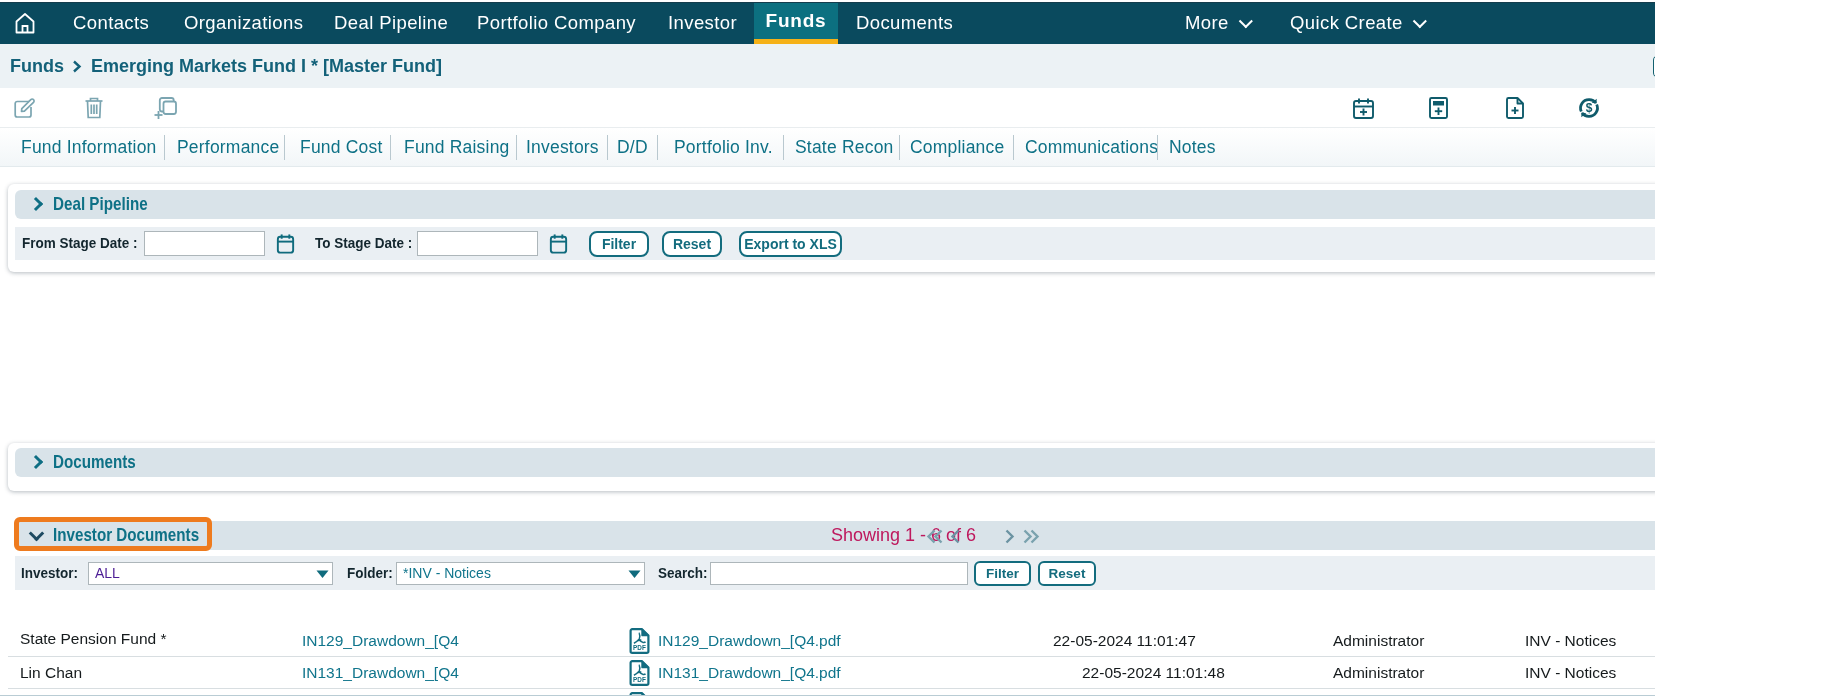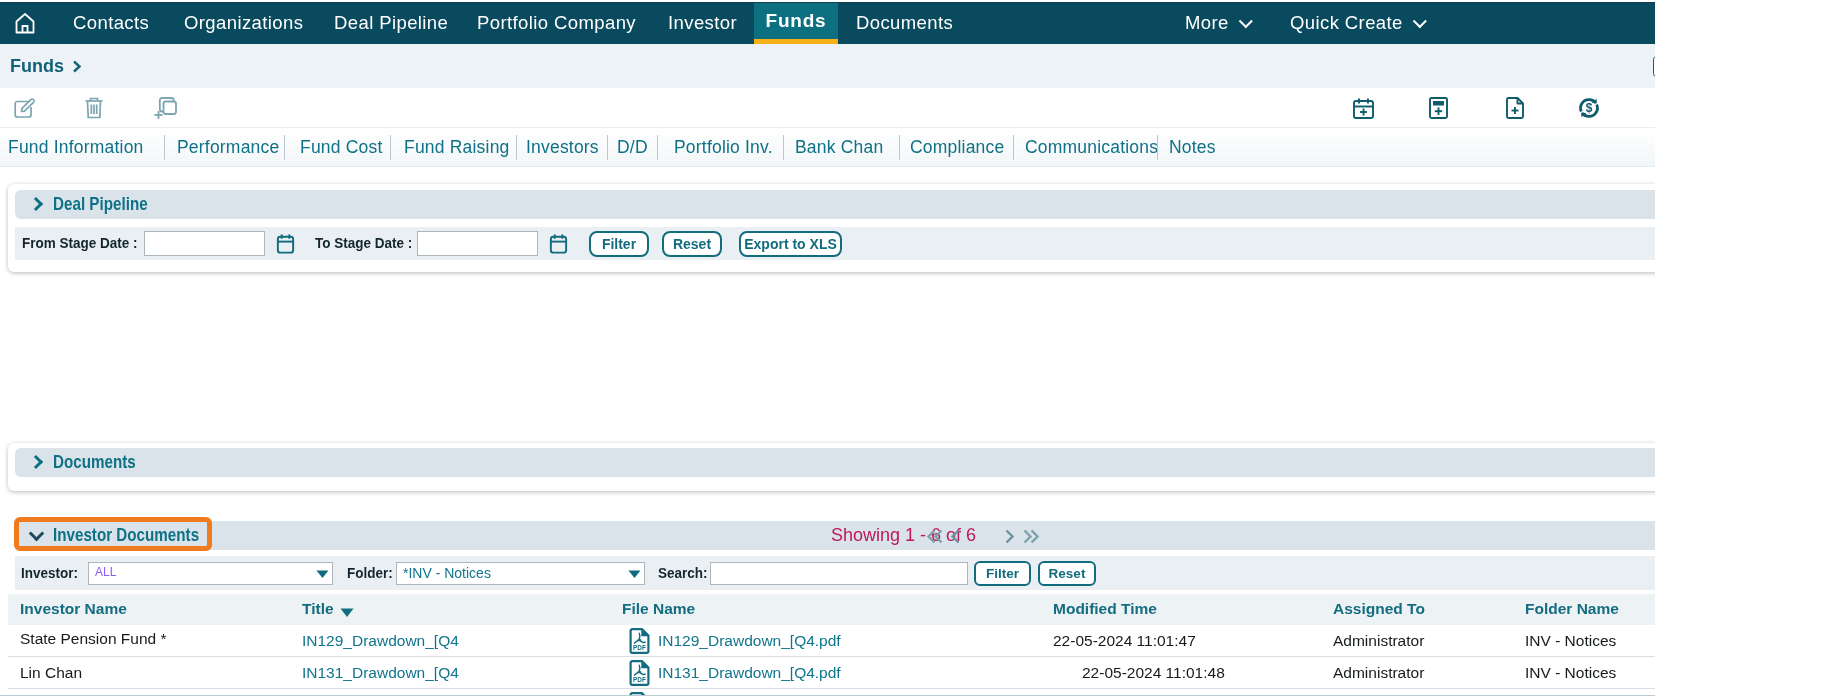--- a/index.html
+++ b/index.html
@@ -93,20 +93,21 @@
     <span class="navitem" style="left:856px">Documents</span>
     <span class="navitem" style="left:1185px">More<span class="caret"></span></span>
     <span class="navitem" style="left:1290px">Quick Create<span class="caret"></span></span>
   </div>
 
   <div class="abs" id="crumb">
     <span class="crumbtxt" style="left:10px">Funds</span>
     <svg style="position:absolute;left:71px;top:16px" width="11" height="13" viewBox="0 0 11 13" fill="none" stroke="#136179" stroke-width="2.4">
         <path d="M3 1.5 L8.5 6.5 L3 11.5"></path>
       </svg>
+    <span class="crumbtxt" style="left:91px">Emerging Markets Fund I * [Master Fund]</span>
     <span id="addfund">
       <span class="lbl">Add Fund</span>
       <span class="div"></span>
       <svg style="position:absolute;left:102px;top:5px" width="16" height="11" viewBox="0 0 16 11" fill="none" stroke="#136170" stroke-width="2.8">
           <path d="M2 2 L8 8.2 L14 2" stroke-linecap="round"></path>
         </svg>
     </span>
     <span id="dots">
         <svg style="position:absolute;left:2px;top:7px" width="19" height="6" viewBox="0 0 19 6">
           <circle cx="3" cy="3" r="2.1" fill="#136170"></circle>
@@ -176,35 +177,35 @@
     <svg style="position:absolute;left:1733px;top:12px" width="18" height="18" viewBox="0 0 18 18" fill="none" stroke="#8aa5b2" stroke-width="2.8">
         <path d="M3 2 L10 9 L3 16"></path>
         <path d="M9.5 2 L16.5 9 L9.5 16"></path>
       </svg>
     <svg style="position:absolute;left:1810px;top:12px" width="13" height="18" viewBox="0 0 13 18" fill="none" stroke="#7f9dab" stroke-width="3">
         <path d="M2.5 2 L10 9 L2.5 16"></path>
       </svg>
   </div>
 
   <div class="abs" id="tabstrip">
-    <span class="tab" style="left:8px">Fund Information</span>
+    <span class="tab" style="left:21px">Fund Information</span>
     <span class="tabsep" style="left:164px"></span>
     <span class="tab" style="left:177px">Performance</span>
     <span class="tabsep" style="left:284px"></span>
     <span class="tab" style="left:300px">Fund Cost</span>
     <span class="tabsep" style="left:390px"></span>
     <span class="tab" style="left:404px">Fund Raising</span>
     <span class="tabsep" style="left:516px"></span>
     <span class="tab" style="left:526px">Investors</span>
     <span class="tabsep" style="left:607px"></span>
     <span class="tab" style="left:617px">D/D</span>
     <span class="tabsep" style="left:657px"></span>
     <span class="tab" style="left:674px">Portfolio Inv.</span>
     <span class="tabsep" style="left:783px"></span>
-    <span class="tab" style="left:795px">Bank Chan</span>
+    <span class="tab" style="left:795px">State Recon</span>
     <span class="tabsep" style="left:899px"></span>
     <span class="tab" style="left:910px">Compliance</span>
     <span class="tabsep" style="left:1013px"></span>
     <span class="tab" style="left:1025px">Communications</span>
     <span class="tabsep" style="left:1157px"></span>
     <span class="tab" style="left:1169px">Notes</span>
   </div>
 
   <div class="card" style="top:184px;height:88px">
     <div class="sechead" style="top:6px">
@@ -262,48 +263,36 @@
           <path d="M2.5 1.5 L8.5 7.5 L2.5 13.5"></path>
           <path d="M9.5 1.5 L15.5 7.5 L9.5 13.5"></path>
         </svg>
     </div>
 
     <div style="position:absolute;left:6px;top:1px;width:198px;height:34px;border:5px solid #ee7b1e;border-radius:6px"></div>
 
     <div class="filtrow" style="top:40px;height:34px">
       <span class="blbl" style="position:absolute;left:6px;top:8px">Investor:</span>
       <span class="inp" style="left:73px;top:6px;width:245px;height:23px"></span>
-      <span style="position:absolute;left:80px;top:9px;color:#8b5cf6;font-size:12px">ALL</span>
+      <span style="position:absolute;left:80px;top:9px;color:#4c1d95;font-size:14px">ALL</span>
       <svg style="position:absolute;left:301px;top:14px" width="13" height="9" viewBox="0 0 13 9">
           <path d="M0.5 0.5 H12.5 L6.5 8 Z" fill="#0f6b7d"></path>
         </svg>
       <span class="blbl" style="position:absolute;left:332px;top:8px">Folder:</span>
       <span class="inp" style="left:381px;top:6px;width:249px;height:23px"></span>
       <span style="position:absolute;left:388px;top:9px;color:#10758c;font-size:14px">*INV - Notices</span>
       <svg style="position:absolute;left:613px;top:14px" width="13" height="9" viewBox="0 0 13 9">
           <path d="M0.5 0.5 H12.5 L6.5 8 Z" fill="#0f6b7d"></path>
         </svg>
       <span class="blbl" style="position:absolute;left:643px;top:8px">Search:</span>
       <span class="inp" style="left:695px;top:6px;width:258px;height:23px"></span>
       <span class="btn" style="left:959px;top:5px;width:57px;height:25px;line-height:21px;border-radius:6px;font-size:13.5px">Filter</span>
       <span class="btn" style="left:1023px;top:5px;width:58px;height:25px;line-height:21px;border-radius:6px;font-size:13.5px">Reset</span>
     </div>
 
-    <div style="position:absolute;left:0;top:78px;width:1823px;height:31px;background:#edf2f4">
-      <span class="th" style="left:12px;top:6px">Investor Name</span>
-      <span class="th" style="left:294px;top:6px">Title</span>
-      <svg style="position:absolute;left:332px;top:14px" width="14" height="10" viewBox="0 0 14 10">
-          <path d="M0.5 0.5 H13.5 L7 9 Z" fill="#136c80"></path>
-        </svg>
-      <span class="th" style="left:614px;top:6px">File Name</span>
-      <span class="th" style="left:1045px;top:6px">Modified Time</span>
-      <span class="th" style="left:1325px;top:6px">Assigned To</span>
-      <span class="th" style="left:1517px;top:6px">Folder Name</span>
-      <span class="th" style="left:1698px;top:6px;color:#15181a">Action</span>
-    </div>
     <div class="trow" style="position:absolute;left:0;top:109px;width:1823px;height:32px;border-bottom:1px solid #d8dee1">
       <span class="td" style="left:12px;top:5px">State Pension Fund *</span>
       <span class="tlink" style="left:294px;top:7px">IN129_Drawdown_[Q4</span>
       <svg style="position:absolute;left:621px;top:3px" width="21" height="26">
           <use href="#pdf"></use>
         </svg>
       <span class="tlink" style="left:650px;top:7px">IN129_Drawdown_[Q4.pdf</span>
       <span class="td" style="left:1045px;top:7px">22-05-2024 11:01:47</span>
       <span class="td" style="left:1325px;top:7px">Administrator</span>
       <span class="td" style="left:1517px;top:7px">INV - Notices</span>

